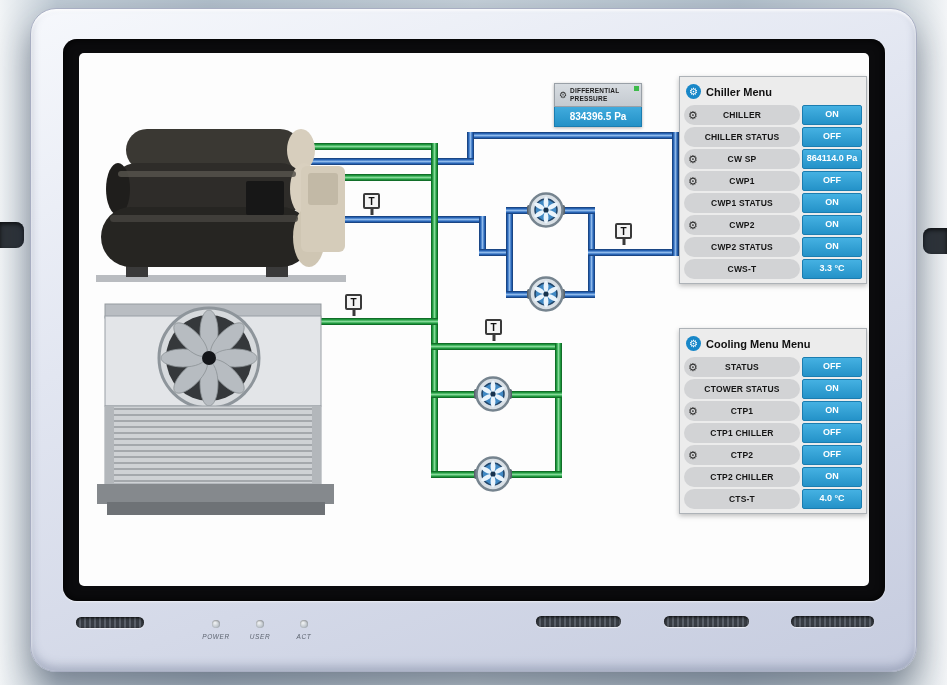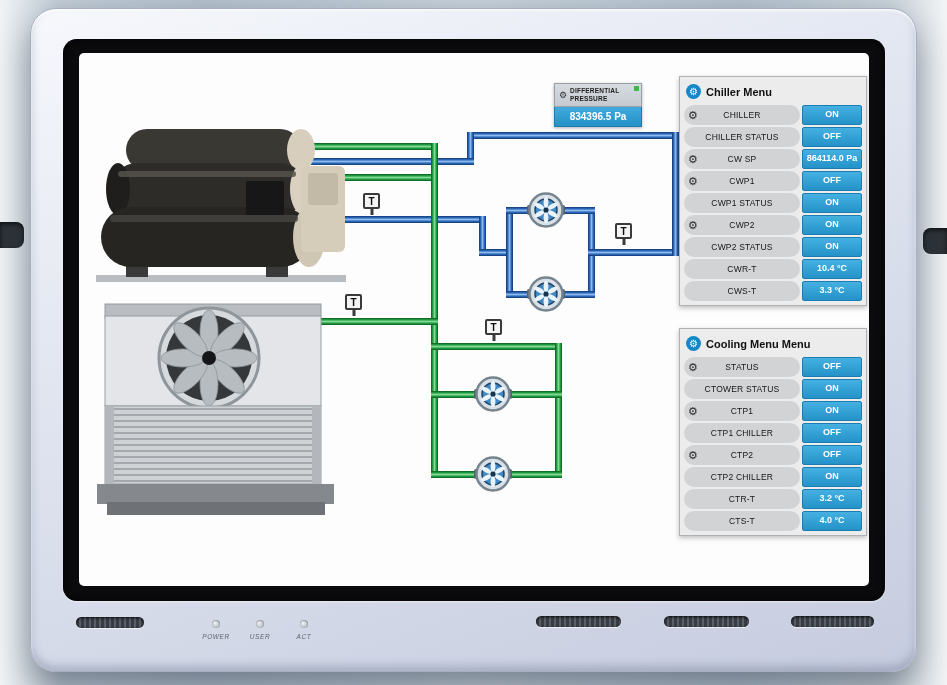--- a/index.html
+++ b/index.html
@@ -71,21 +71,21 @@
   .panel.chiller { top:23px; }
   .panel.tower  { top:275px; }
   .panel-header { display:flex; align-items:center; gap:5px; height:23px; padding-left:2px; }
   .menu-icon { width:15px; height:15px; border-radius:50%; background:#1887c8; color:#fff;
     display:flex; align-items:center; justify-content:center; font-size:10px; line-height:1; }
   .panel-title { font-size:11px; font-weight:bold; color:#111; }
   .mrow { position:relative; display:flex; align-items:stretch; height:20px; margin-top:2px; }
   .gear { position:absolute; left:4px; top:50%; transform:translateY(-50%);
     font-size:11px; line-height:1; color:#2b2b2b; z-index:2; cursor:pointer; }
   .mlabel { flex:1; background:#d2d3d5; display:flex; align-items:center; justify-content:center;
-    font-size:8.5px; font-weight:normal; color:#151515; letter-spacing:.2px;border-radius:10px; }
+    font-size:8.5px; font-weight:bold; color:#151515; letter-spacing:.2px;border-radius:10px; }
   .mvalue { width:60px; margin-left:2px; background: linear-gradient(#45b1e2,#2492c8);
     border:1px solid #1b7db0; border-radius:2px; color:#fff; font-weight:bold; font-size:9px;
     line-height:1.05; display:flex; align-items:center; justify-content:center;
     text-align:center; padding:0 2px; cursor:pointer; font-family:"Liberation Sans",sans-serif; }
 </style>
 </head>
 <body>
 
 <svg width="0" height="0" style="position:absolute" aria-hidden="true">
   <defs>
@@ -243,24 +243,20 @@
         <div class="mrow">
           <span class="gear">⚙</span>
           <span class="mlabel">CWP2</span>
           <button class="mvalue">ON</button>
         </div>
         <div class="mrow">
           <span class="mlabel">CWP2 STATUS</span>
           <button class="mvalue">ON</button>
         </div>
         <div class="mrow">
-          <span class="mlabel">CWR-T</span>
-          <button class="mvalue">10.4 °C</button>
-        </div>
-        <div class="mrow">
           <span class="mlabel">CWS-T</span>
           <button class="mvalue">3.3 °C</button>
         </div>
       </div>
 
       <div class="panel tower">
         <div class="panel-header">
           <span class="menu-icon">⚙</span>
           <span class="panel-title">Cooling Menu Menu</span>
         </div>
@@ -283,24 +279,20 @@
           <button class="mvalue">OFF</button>
         </div>
         <div class="mrow">
           <span class="gear">⚙</span>
           <span class="mlabel">CTP2</span>
           <button class="mvalue">OFF</button>
         </div>
         <div class="mrow">
           <span class="mlabel">CTP2 CHILLER</span>
           <button class="mvalue">ON</button>
-        </div>
-        <div class="mrow">
-          <span class="mlabel">CTR-T</span>
-          <button class="mvalue">3.2 °C</button>
         </div>
         <div class="mrow">
           <span class="mlabel">CTS-T</span>
           <button class="mvalue">4.0 °C</button>
         </div>
       </div>
 
     </div>
   </div>
 

